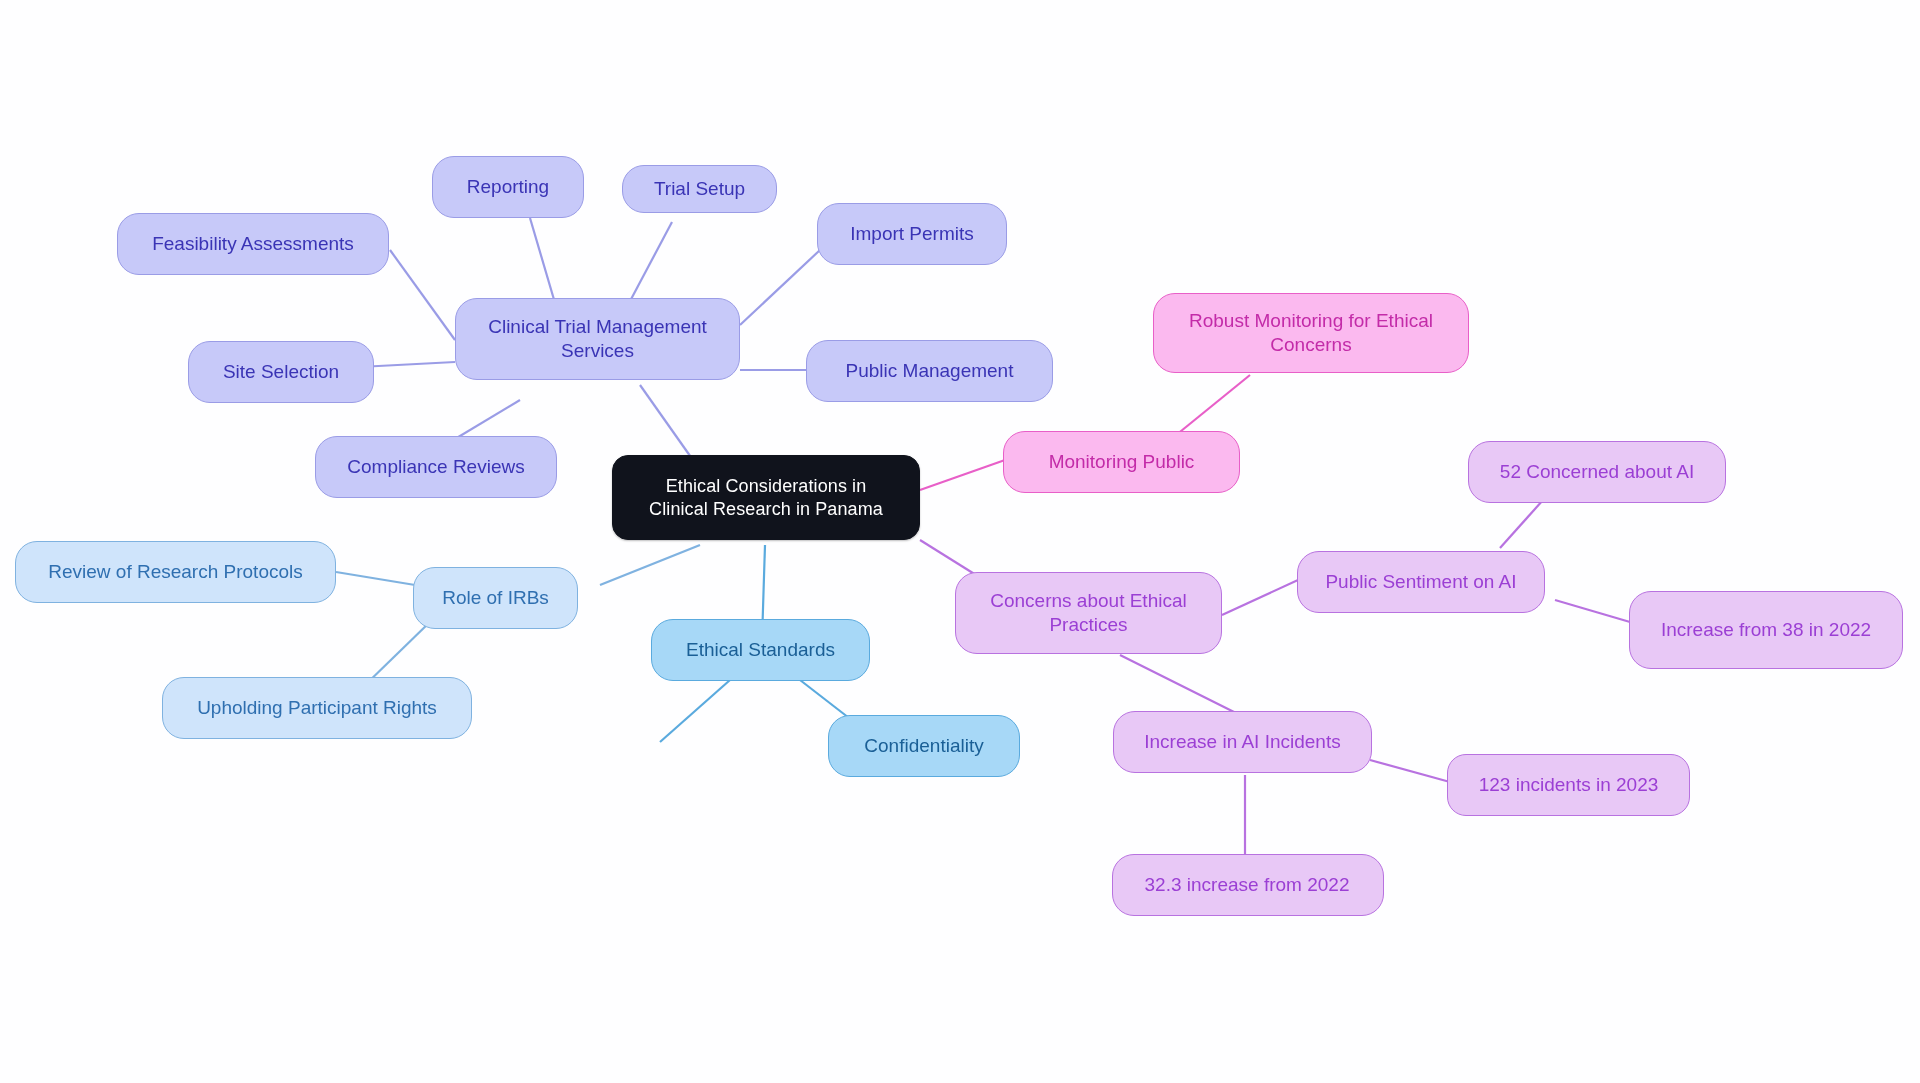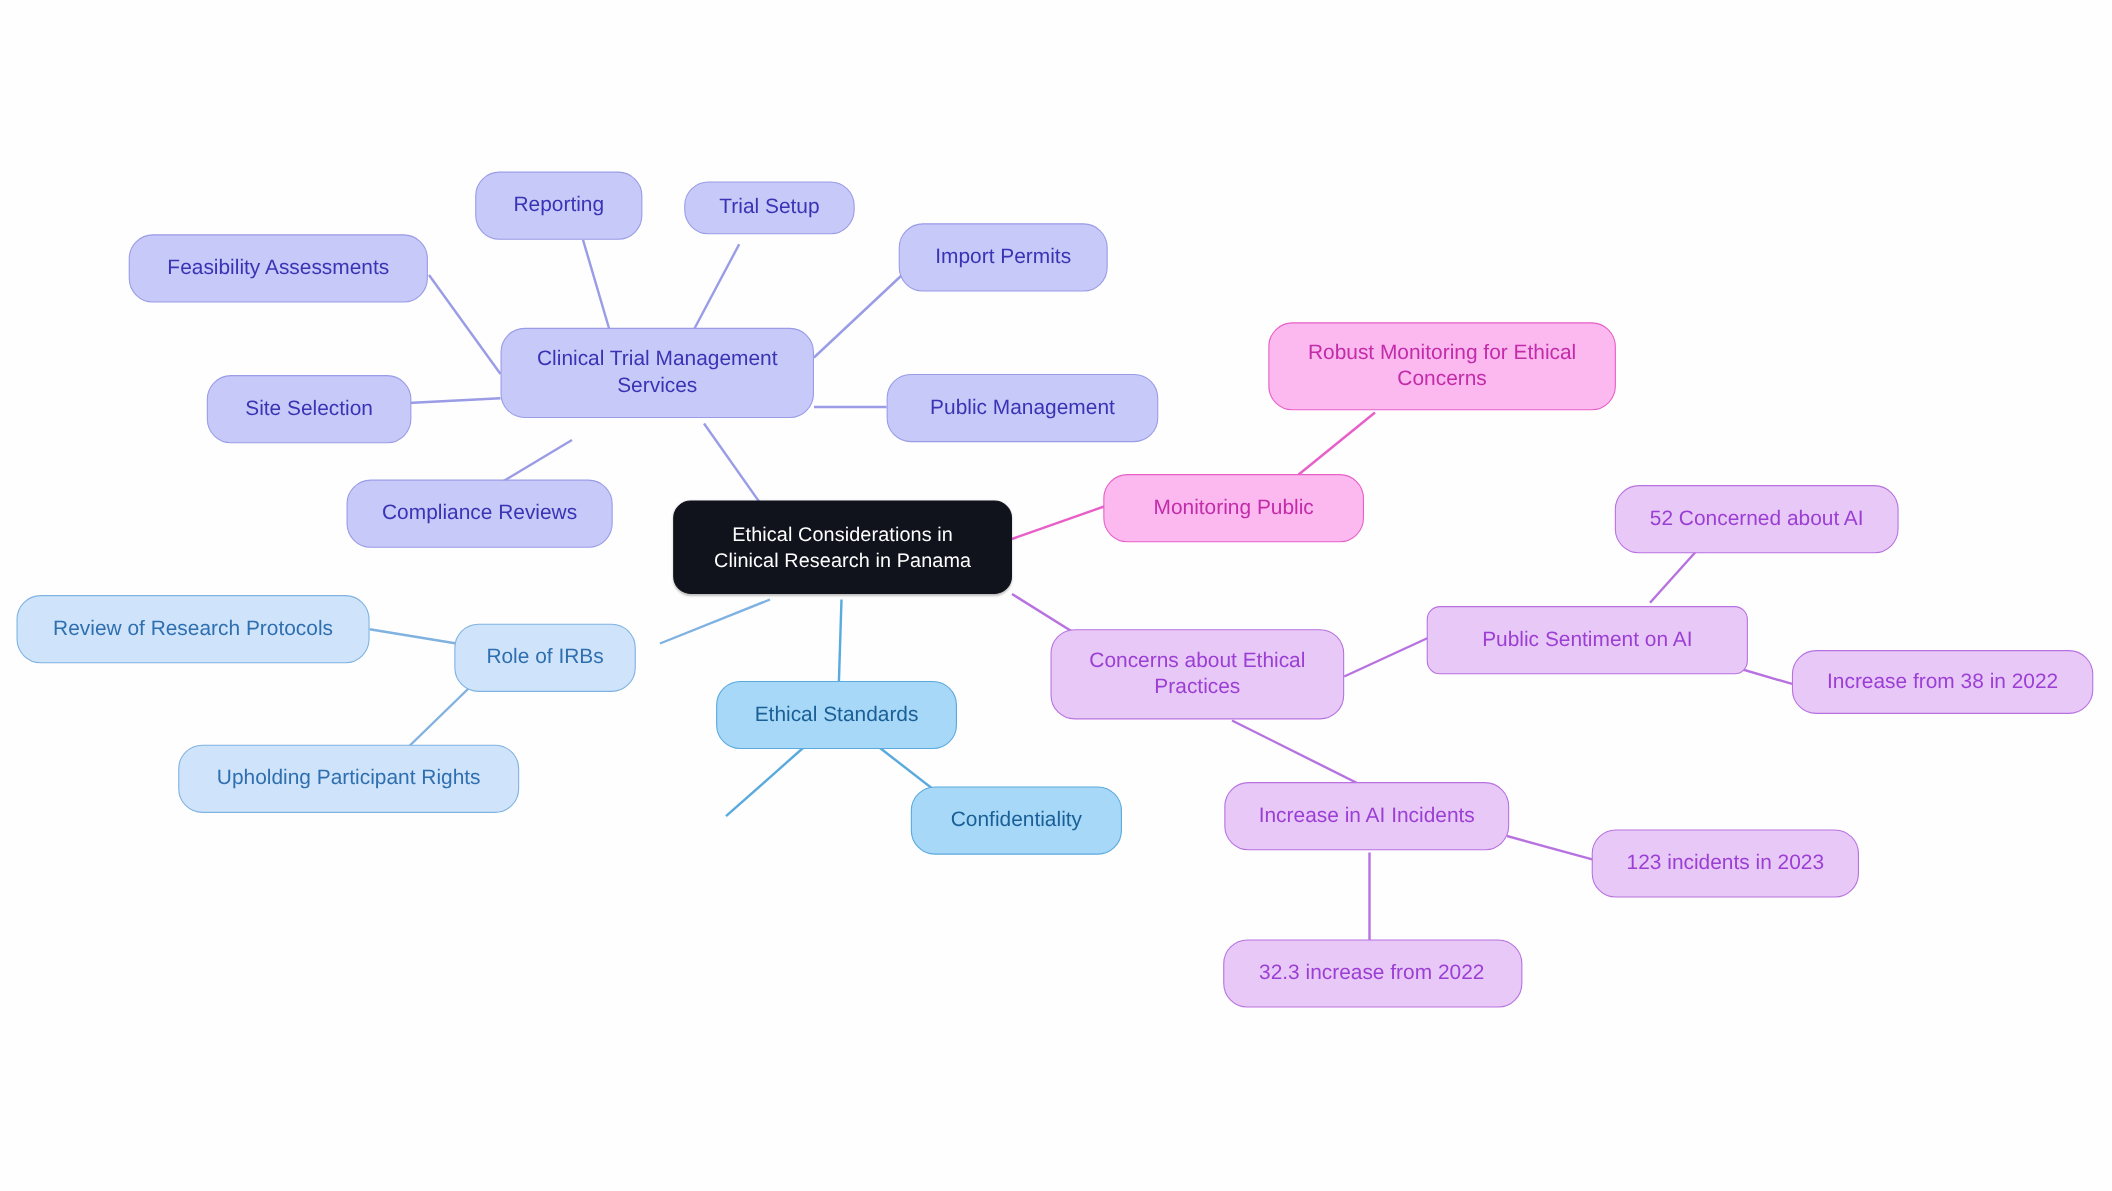--- a/index.html
+++ b/index.html
@@ -116,25 +116,25 @@
   <div class="node leaf" style="left:828px; top:715px; width:192px; height:62px; background:#a7d8f7; color:#1a5f96; border-color:#5aaade;">Confidentiality</div>
 
   <div class="node branch" style="left:1003px; top:431px; width:237px; height:62px; background:#fbb9ef; color:#c32ba8; border-color:#e85fc8;">Monitoring Public</div>
 
   <div class="node leaf" style="left:1153px; top:293px; width:316px; height:80px; background:#fbb9ef; color:#c32ba8; border-color:#e85fc8;">Robust Monitoring for Ethical
 Concerns</div>
 
   <div class="node branch" style="left:955px; top:572px; width:267px; height:82px; background:#e8c8f6; color:#9b3fd4; border-color:#b872e0;">Concerns about Ethical
 Practices</div>
 
-  <div class="node leaf" style="left:1297px; top:551px; width:292px; height:62px; background:#e8c8f6; color:#9b3fd4; border-color:#b872e0;border-radius:12px;">Public Sentiment on AI</div>
+  <div class="node leaf" style="left:1297px; top:551px; width:248px; height:62px; background:#e8c8f6; color:#9b3fd4; border-color:#b872e0;">Public Sentiment on AI</div>
 
   <div class="node leaf" style="left:1468px; top:441px; width:258px; height:62px; background:#e8c8f6; color:#9b3fd4; border-color:#b872e0;">52 Concerned about AI</div>
 
-  <div class="node leaf" style="left:1629px; top:591px; width:274px; height:58px; background:#e8c8f6; color:#9b3fd4; border-color:#b872e0;">Increase from 38 in 2022</div>
+  <div class="node leaf" style="left:1629px; top:591px; width:274px; height:78px; background:#e8c8f6; color:#9b3fd4; border-color:#b872e0;">Increase from 38 in 2022</div>
 
   <div class="node leaf" style="left:1113px; top:711px; width:259px; height:62px; background:#e8c8f6; color:#9b3fd4; border-color:#b872e0;">Increase in AI Incidents</div>
 
-  <div class="node leaf" style="left:1447px; top:754px; width:243px; height:62px; background:#e8c8f6; color:#9b3fd4; border-color:#b872e0;">123 incidents in 2023</div>
+  <div class="node leaf" style="left:1447px; top:754px; width:243px; height:62px; background:#e8c8f6; color:#9b3fd4; border-color:#b872e0;border-radius:19px;">123 incidents in 2023</div>
 
   <div class="node leaf" style="left:1112px; top:854px; width:272px; height:62px; background:#e8c8f6; color:#9b3fd4; border-color:#b872e0;padding-left:12px;">32.3 increase from 2022</div>
 
 </div>
 
 </body></html>

